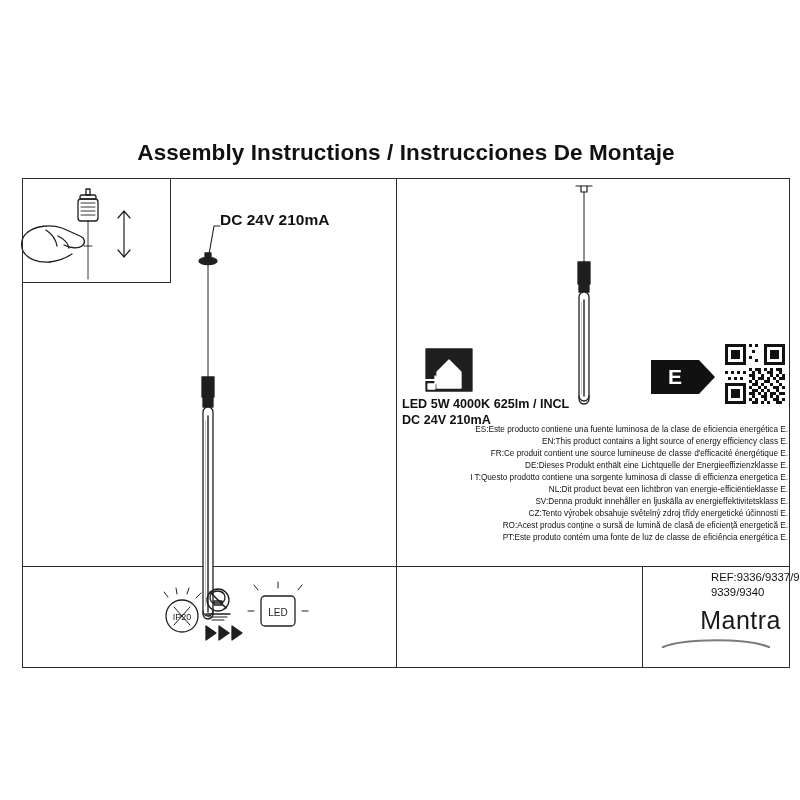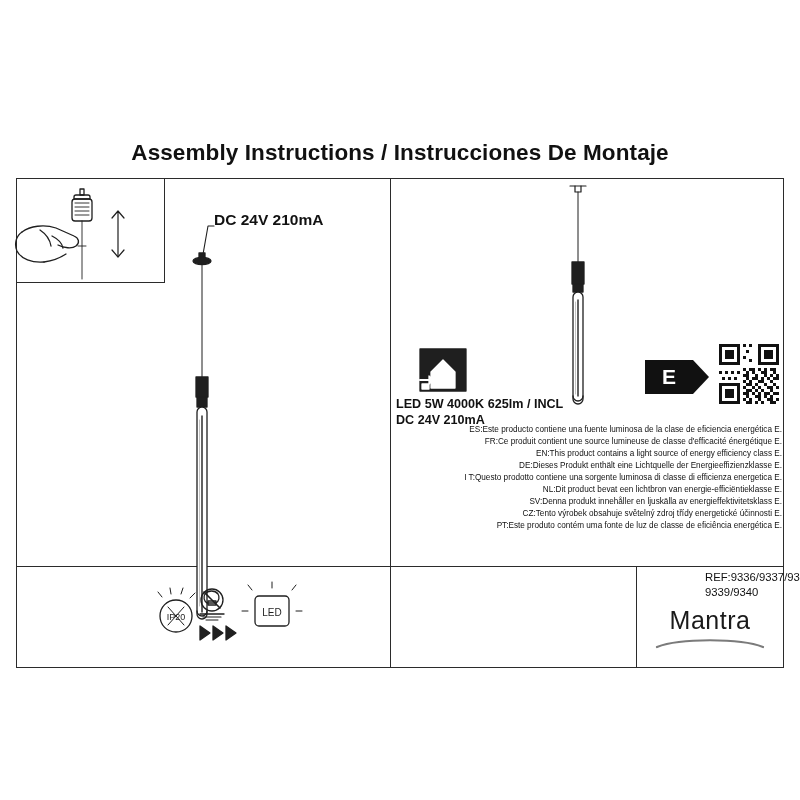--- a/index.html
+++ b/index.html
@@ -11,20 +11,21 @@
     width: 800px;
     height: 800px;
     font-family: "Liberation Sans", sans-serif;
     color: #1a1a1a;
     position: relative;
     overflow: hidden;
   }
   .page {
     position: absolute;
     inset: 0;
+    margin-left: 6px;
   }
   
   .title {
     position: absolute;
     top: 140px;
     left: 0;
     width: 800px;
     text-align: center;
     font-size: 22.5px;
     font-weight: bold;
@@ -145,21 +146,21 @@
     left: 645px;
     top: 600px;
     width: 130px;
     height: 52px;
   }
   .logo-text {
     position: absolute;
     left: 0;
     top: 6px;
     width: 130px;
-    text-align: center;
+    text-align: right;
     font-size: 25px;
     letter-spacing: 0.5px;
     color: #1a1a1a;
   }
   .logo-swoosh {
     position: absolute;
     left: 10px;
     top: 36px;
     width: 110px;
     height: 14px;
@@ -209,27 +210,28 @@
 
   <div class="voltage">DC 24V 210mA</div>
 
   <div class="spec">
     <div>LED 5W 4000K 625lm / INCL</div>
     <div>DC 24V 210mA</div>
   </div>
 
   <div class="langs">
     <div>ES:Este producto contiene una fuente luminosa de la clase de eficiencia energética E.</div>
+    <div>EN:This product contains a light source of energy efficiency class E.</div>
     <div>FR:Ce produit contient une source lumineuse de classe d'efficacité énergétique E.</div>
-    <div>EN:This product contains a light source of energy efficiency class E.</div>
     <div>DE:Dieses Produkt enthält eine Lichtquelle der Energieeffizienzklasse E.</div>
     <div>I T:Questo prodotto contiene una sorgente luminosa di classe di efficienza energetica E.</div>
     <div>NL:Dit product bevat een lichtbron van energie-efficiëntieklasse E.</div>
     <div>SV:Denna produkt innehåller en ljuskälla av energieffektivitetsklass E.</div>
     <div>CZ:Tento výrobek obsahuje světelný zdroj třídy energetické účinnosti E.</div>
+    <div>RO:Acest produs conține o sursă de lumină de clasă de eficiență energetică E.</div>
     <div>PT:Este produto contém uma fonte de luz de classe de eficiência energética E.</div>
   </div>
 
   <div class="energy-arrow">
     <svg width="64" height="34" viewBox="0 0 64 34" aria-hidden="true">
       <polygon points="64,17 48,0 0,0 0,34 48,34" fill="#111111"></polygon>
     </svg>
     <div class="energy-letter">E</div>
   </div>
 

